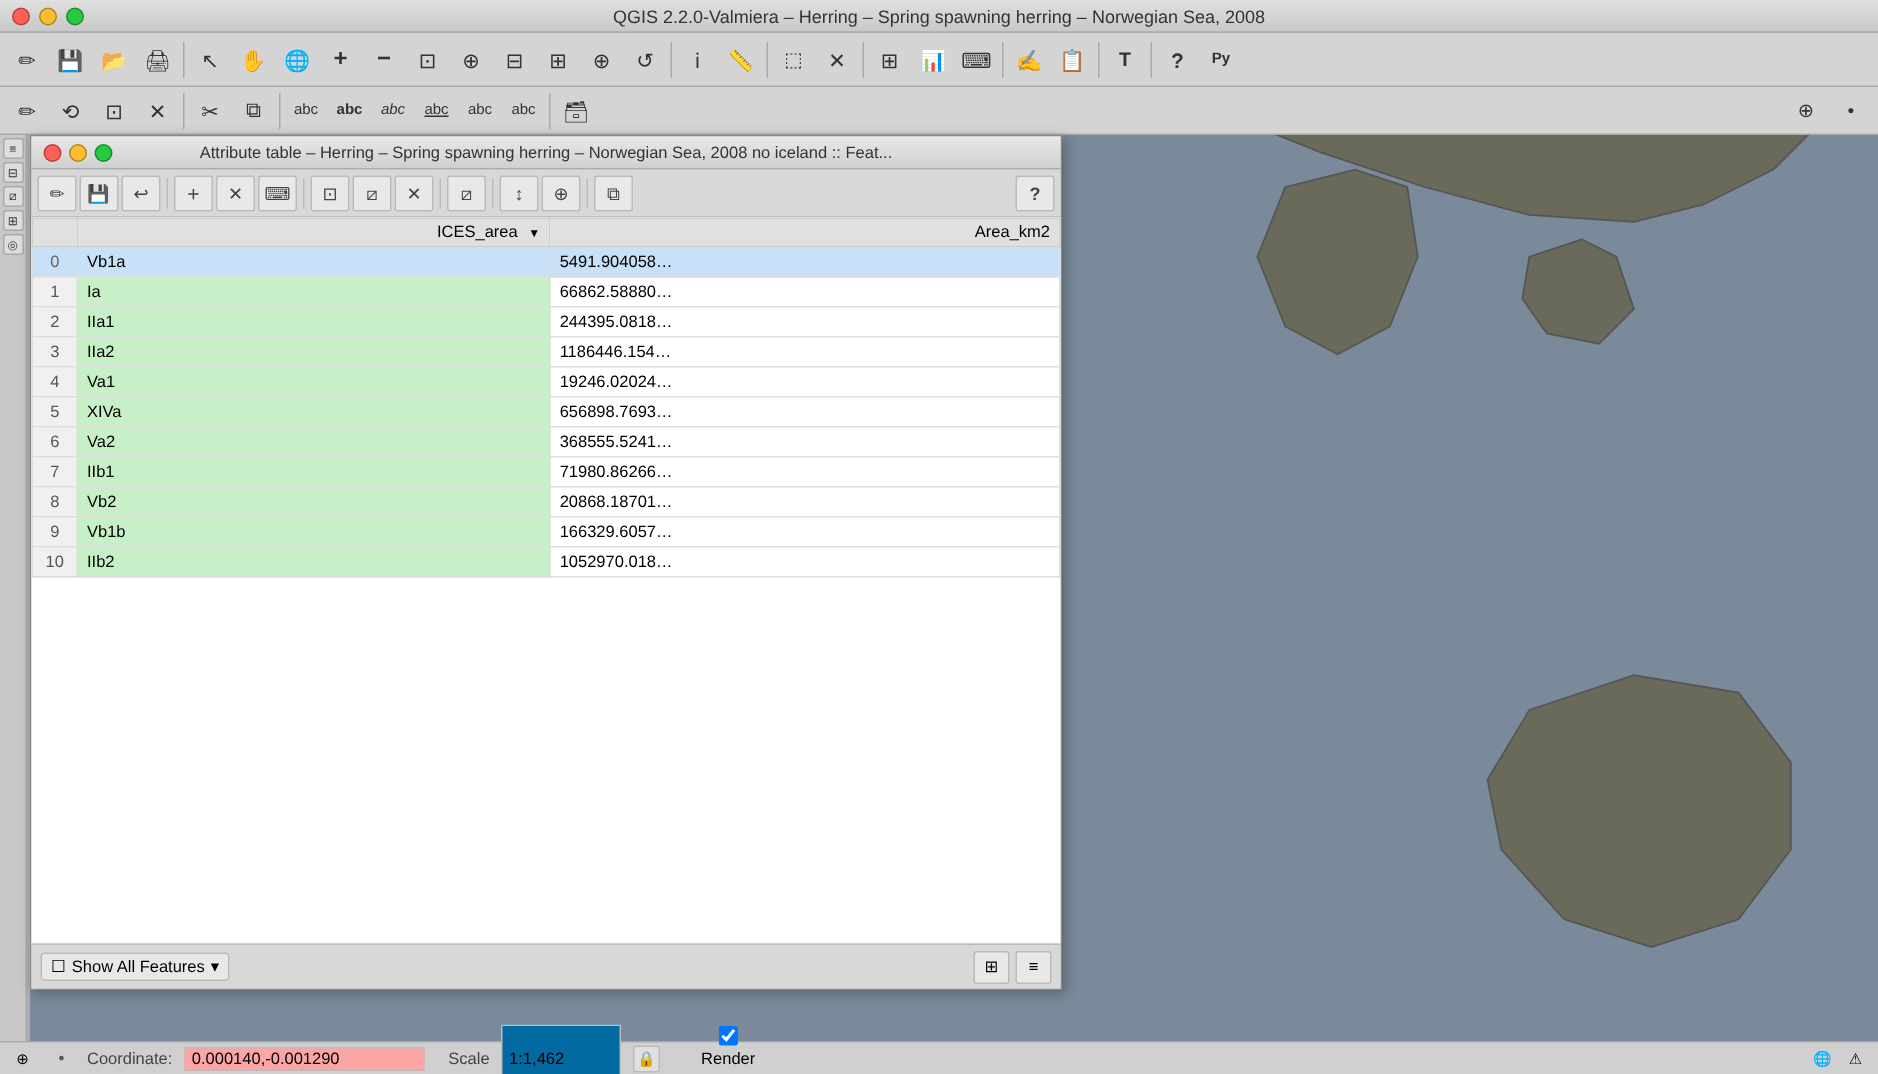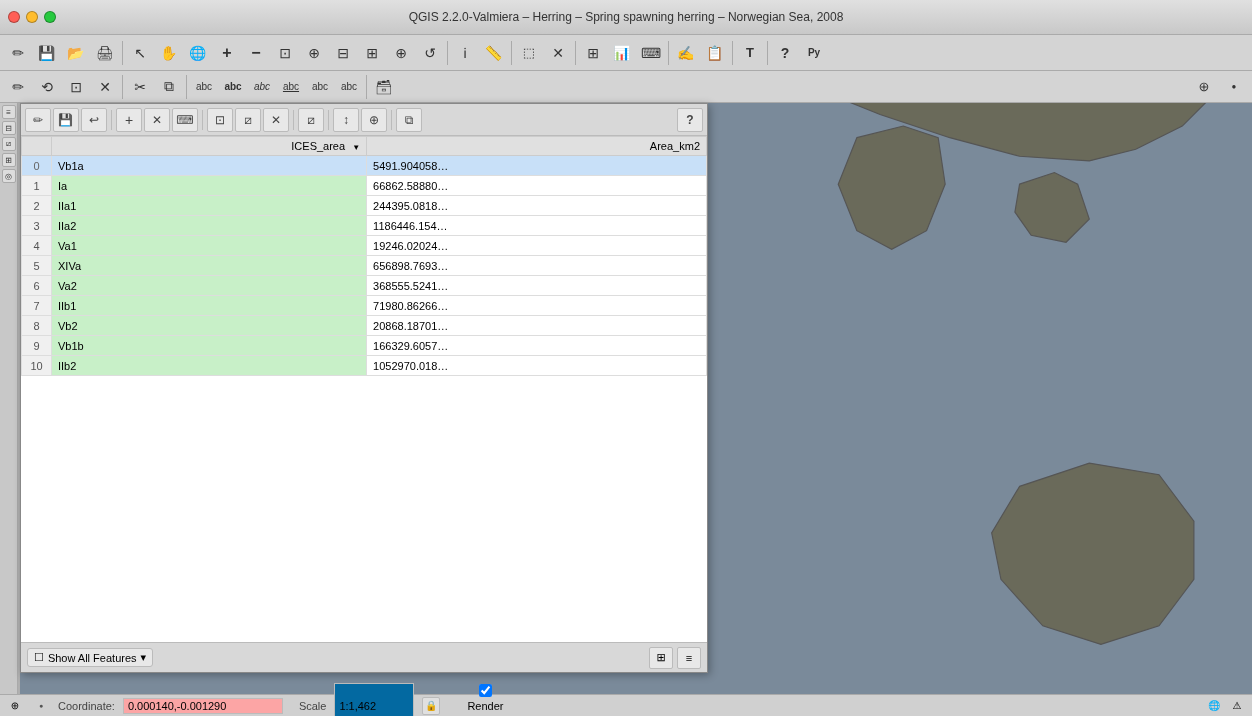--- a/index.html
+++ b/index.html
@@ -9,21 +9,21 @@
       background: #b0b0b0;
       font-family: -apple-system, "Helvetica Neue", Arial, sans-serif;
       font-size: 11px;
       overflow: hidden;
       position: relative;
     }
 
     
     #title-bar {
       width: 100%;
-      height: 35px;
+      height: 22px;
       background: linear-gradient(to bottom, #e0e0e0, #c8c8c8);
       border-bottom: 1px solid #aaa;
       display: flex;
       align-items: center;
       justify-content: center;
       position: relative;
     }
     #title-bar-text {
       font-size: 12px;
       color: #333;
@@ -507,20 +507,28 @@
       <rect x="298" y="35" width="16" height="12" fill="#44cc44" opacity="0.8" rx="2"></rect>
 
       <path d="M 250 32 L 292 30 L 296 42 L 292 56 L 268 62 L 250 58 L 244 48 Z" fill="#44bb44" opacity="0.7"></path>
 
       <rect x="295" y="34" width="18" height="14" fill="#55cc55" opacity="0.85" rx="1"></rect>
     </svg>
   </div>
 
   <div id="attr-window">
 
+    <div id="attr-titlebar">
+      <div id="attr-window-controls">
+        <div class="win-btn close"></div>
+        <div class="win-btn minimize"></div>
+        <div class="win-btn maximize"></div>
+      </div>
+      <span id="attr-title-text">Attribute table – Herring – Spring spawning herring – Norwegian Sea, 2008 no iceland :: Feat...</span>
+    </div>
 
     <div id="attr-toolbar">
       <div class="attr-tb-btn">✏</div>
       <div class="attr-tb-btn">💾</div>
       <div class="attr-tb-btn">↩</div>
       <div class="attr-tb-sep"></div>
       <div class="attr-tb-btn" style="font-size:14px;">+</div>
       <div class="attr-tb-btn">✕</div>
       <div class="attr-tb-btn">⌨</div>
       <div class="attr-tb-sep"></div>

